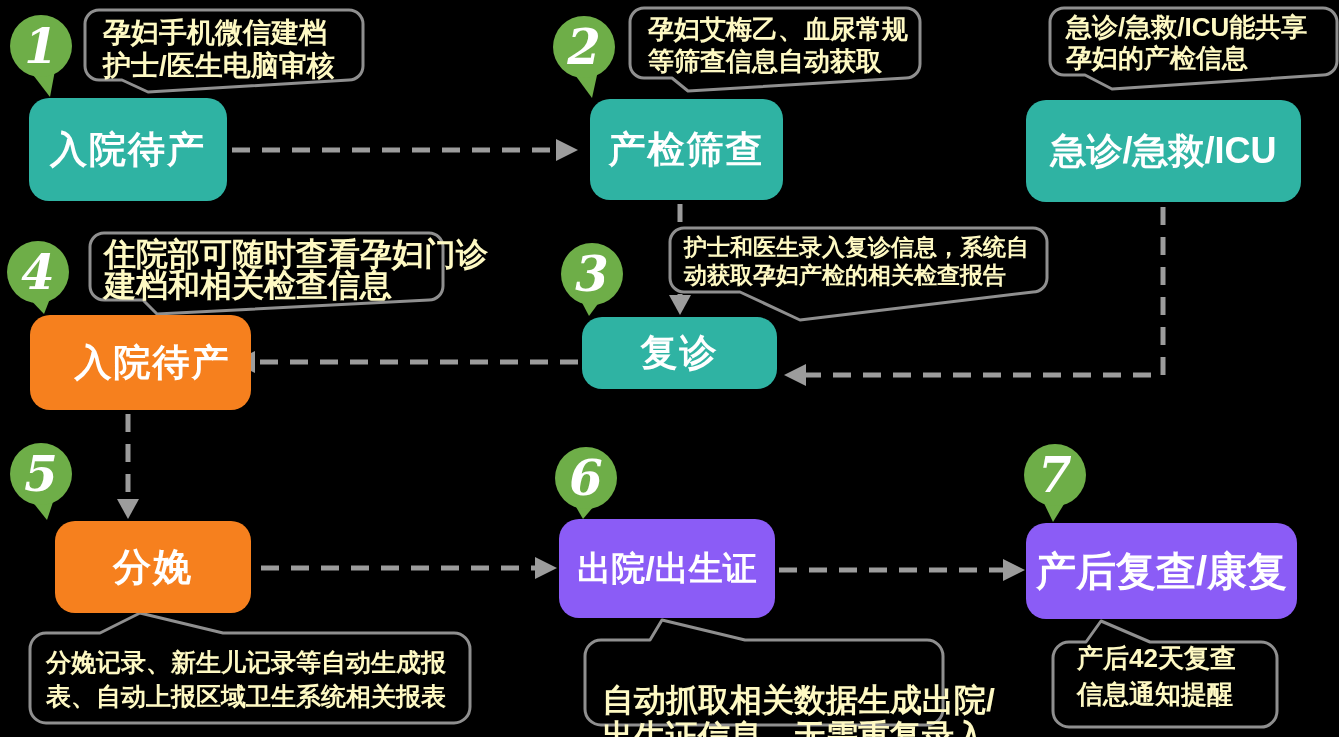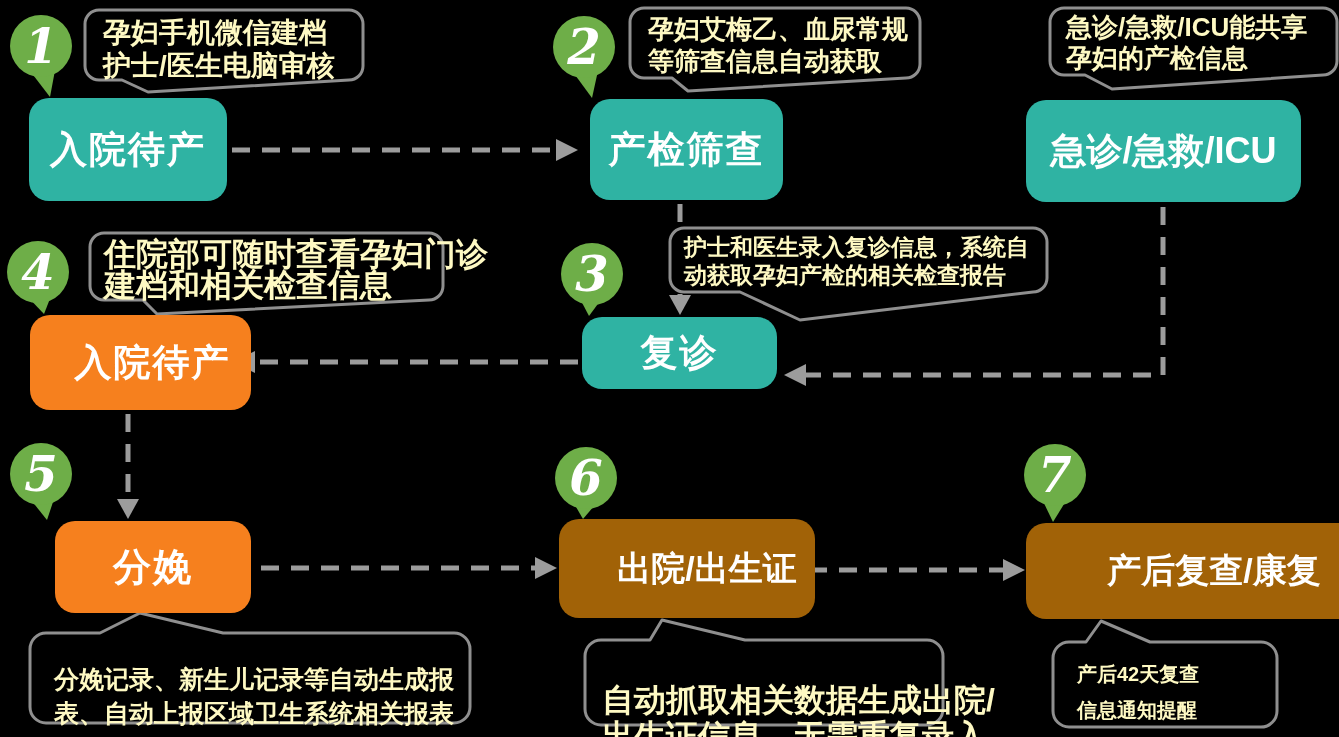--- a/index.html
+++ b/index.html
@@ -8,29 +8,29 @@
     font-family:"Liberation Sans","DejaVu Sans",sans-serif;
   }
   .layer{position:absolute;left:0;top:0;width:1339px;height:737px;}
   
   .node{
     position:absolute;display:flex;align-items:center;justify-content:center;
     color:#ffffff;font-weight:bold;letter-spacing:2px;border-radius:20px;
   }
   .teal{background:#2FB3A3;}
   .orange{background:#F6801E;}
-  .green{background:#a16207;padding-left:40px;}
+  .green{background:#8b5cf6;}
   .box-1{left:29px;top:98px;width:198px;height:103px;font-size:37px;}
   .box-2{left:582px;top:99px;width:193px;height:101px;font-size:37px;margin-left:8px;}
   .box-icu{left:1026px;top:100px;width:275px;height:102px;font-size:36px;letter-spacing:0;}
   .box-3{left:582px;top:317px;width:195px;height:72px;font-size:37px;}
   .box-4{left:30px;top:315px;width:197px;height:95px;font-size:37px;padding-left:24px;}
   .box-5{left:31px;top:521px;width:196px;height:92px;font-size:38px;margin-left:24px;}
   .box-6{left:559px;top:519px;width:216px;height:99px;font-size:34px;letter-spacing:0;}
-  .box-7{left:1026px;top:523px;width:296px;height:96px;font-size:34px;letter-spacing:0;}
+  .box-7{left:1026px;top:523px;width:271px;height:96px;font-size:40px;letter-spacing:0;}
   
   .pin-num{
     position:absolute;width:60px;height:62px;display:flex;align-items:center;justify-content:center;
     color:#ffffff;font-family:"DejaVu Serif","Liberation Serif",serif;
     font-style:italic;font-weight:bold;font-size:48px;pointer-events:none;
   }
   .pin-1{left:11px;top:15px;}
   .pin-2{left:554px;top:16px;}
   .pin-3{left:562px;top:243px;}
   .pin-4{left:8px;top:241px;}
@@ -39,23 +39,23 @@
   .pin-7{left:1025px;top:444px;}
   
   .callout-text{
     position:absolute;color:#fef9c3;font-weight:bold;white-space:nowrap;
   }
   .ct-1{left:103px;top:16px;font-size:28px;line-height:33px;}
   .ct-2{left:648px;top:13px;font-size:26px;line-height:32px;}
   .ct-icu{left:1066px;top:12px;font-size:26px;line-height:31px;}
   .ct-3{left:684px;top:233px;font-size:23px;line-height:28px;}
   .ct-4{left:104px;top:239px;font-size:32px;line-height:31px;}
-  .ct-5{left:46px;top:662px;font-size:25px;line-height:34px;margin-left:8px;}
+  .ct-5{left:46px;top:645px;font-size:25px;line-height:34px;}
   .ct-6{left:602px;top:682px;font-size:32px;line-height:36px;}
-  .ct-7{left:1077px;top:656px;font-size:20px;line-height:36px;}
+  .ct-7{left:1077px;top:640px;font-size:26px;line-height:36px;}
 </style>
 </head>
 <body>
 
 <div class="stage">
 
   <svg class="layer" viewBox="0 0 1339 737" xmlns="http://www.w3.org/2000/svg">
 
     <g stroke="#9C9C9C" stroke-width="5" fill="none" stroke-dasharray="18 12">
       <line x1="232" y1="150" x2="558" y2="150"></line>

